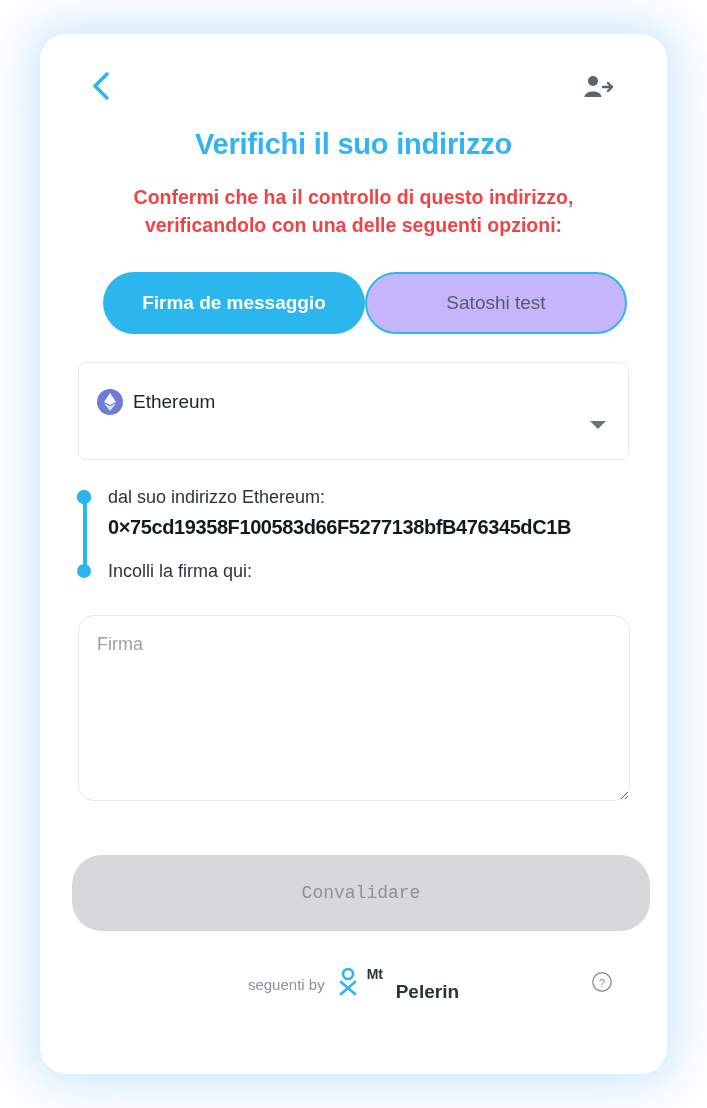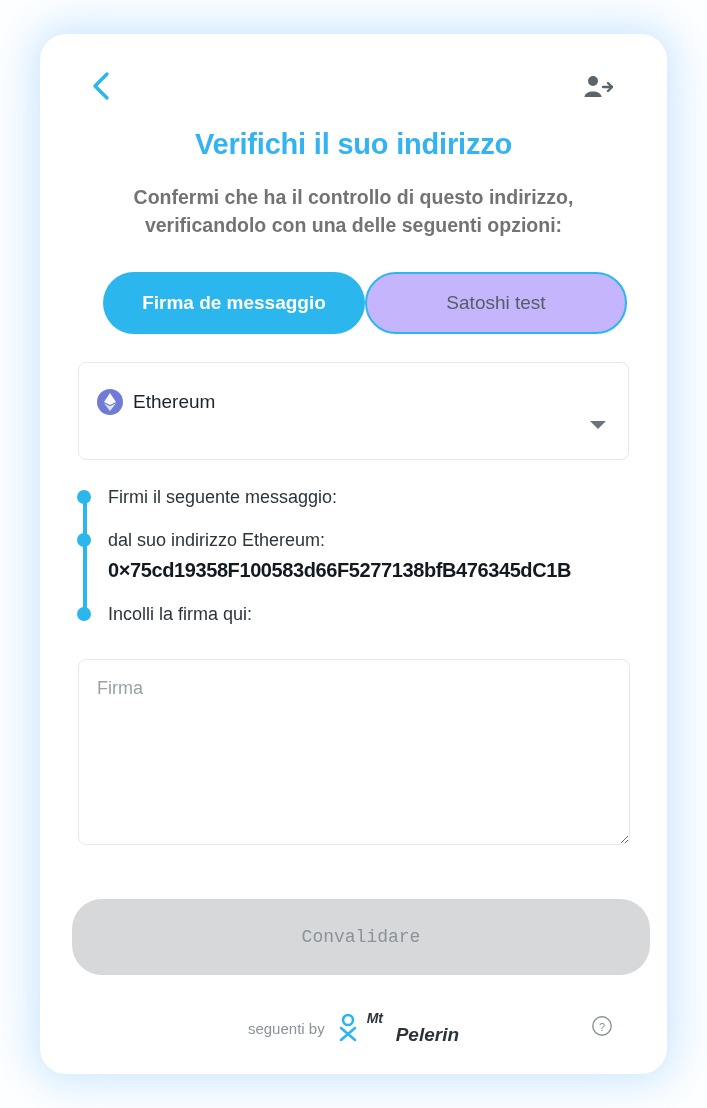--- a/index.html
+++ b/index.html
@@ -52,21 +52,21 @@
   .title {
     text-align: center;
     color: #33b4f0;
     font-size: 29px;
     font-weight: bold;
     margin: 18px 0 0 0;
     letter-spacing: -0.2px;
   }
   .subtitle {
     text-align: center;
-    color: #737373;
+    color: #ef4444;
     font-size: 19.5px;
     font-weight: bold;
     line-height: 1.45;
     margin: 22px 20px 0 20px;
   }
 
   
   .tabs {
     display: flex;
     justify-content: flex-end;
@@ -186,21 +186,21 @@
   .addr {
     letter-spacing: -0.4px;
   }
 
   
   .sig-area {
     margin: 12px 6px 0 6px;
     width: 552px;
     height: 186px;
     border: 1px solid #e6e9ec;
-    border-radius: 8px;
+    border-radius: 16px;
     background: #ffffff;
     font-family: "Liberation Sans", sans-serif;
     font-size: 18px;
     color: #2c343d;
     padding: 18px;
     resize: vertical;
     outline: none;
   }
   .sig-area::placeholder { color: #9aa1a9; }
 
@@ -233,23 +233,22 @@
     align-items: center;
     justify-content: center;
     gap: 10px;
   }
   .powered-text {
     font-size: 15px;
     color: #8b9299;
   }
   .brand {
     display: flex;
-    align-items: center;
+    align-items: flex-start;
     gap: 6px;
-    font-style: italic;
   }
   .brand-mark { display:block; }
   .brand-name {
     font-size: 14px;
     color: #2b333b;
     line-height: 1.05;
     font-weight: bold;
   }
   .brand-name .big { font-size: 19px; display:block; font-weight: bold; padding-left: 29px; }
   .help-icon {
@@ -299,21 +298,20 @@
         <span class="select-value">Ethereum</span>
       </div>
       <div class="caret"></div>
     </div>
 
     <div class="steps">
       <div class="rail"></div>
 
       <div class="step">
         <span class="dot"></span>
-        <div class="step-label">Firmi il seguente messaggio:</div>
       </div>
 
       <div class="step">
         <span class="dot"></span>
         <div class="step-label">dal suo indirizzo Ethereum:</div>
         <div class="step-value addr">0×75cd19358F100583d66F5277138bfB476345dC1B</div>
       </div>
 
       <div class="step">
         <span class="dot"></span>

